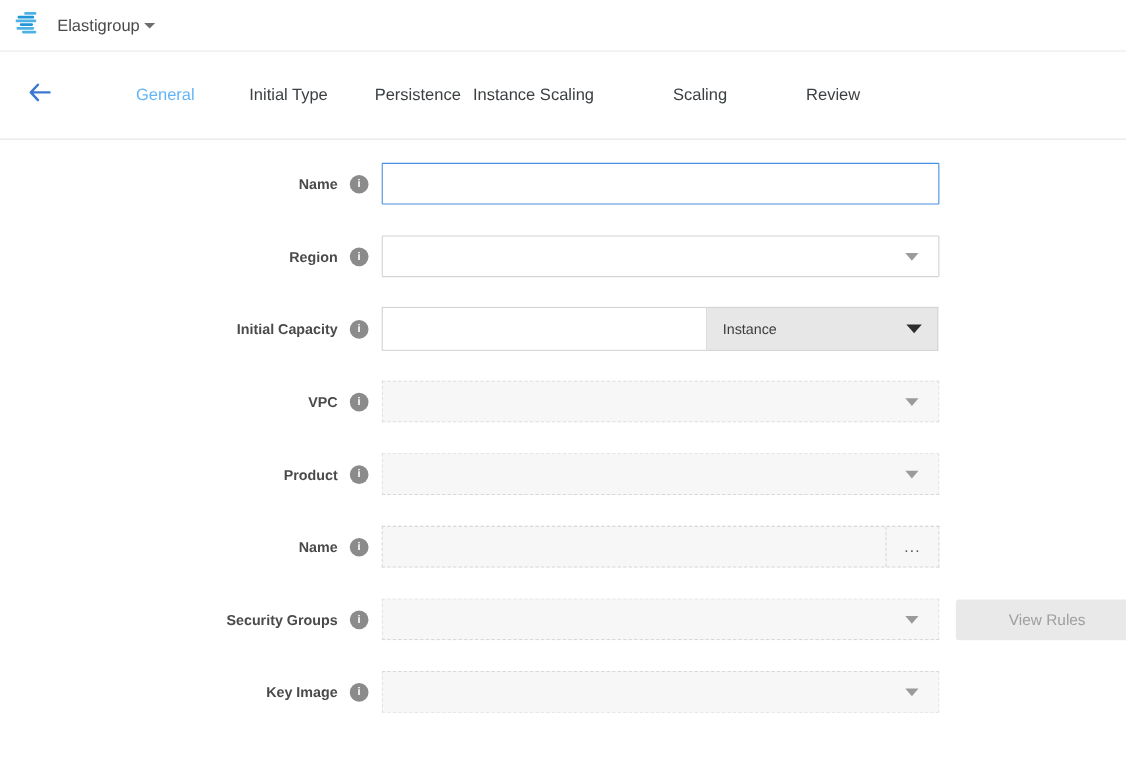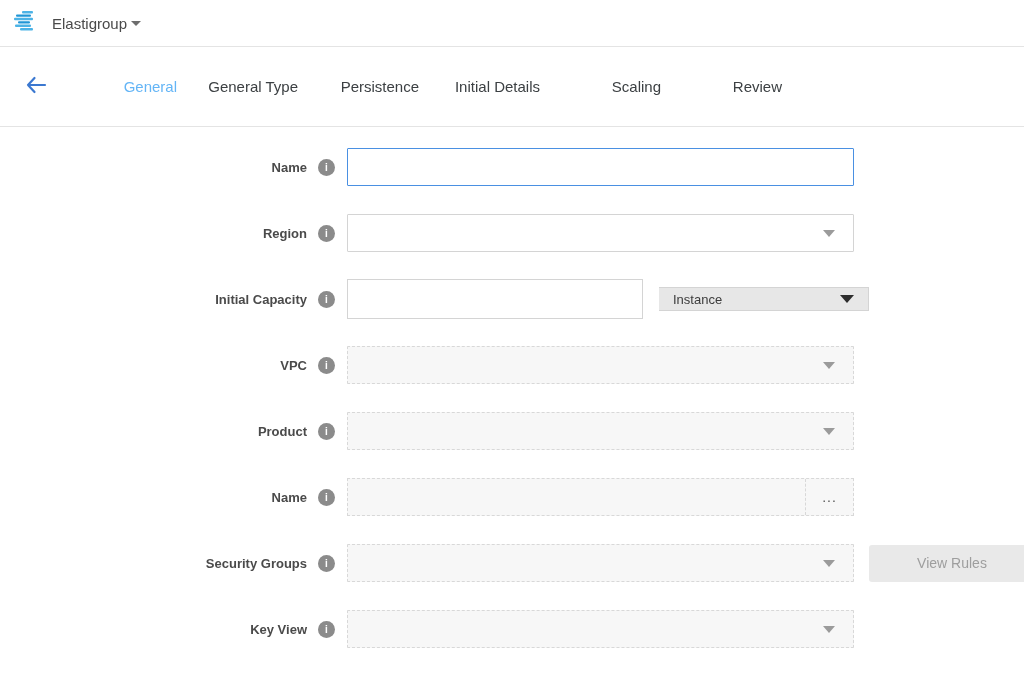--- a/index.html
+++ b/index.html
@@ -141,30 +141,29 @@
   .capacity-input {
     width: 296px; height: 40px;
     border: 1px solid #d4d4d4;
     background: #fff;
     font-family: "Liberation Sans", sans-serif;
     font-size: 14px;
     padding: 0 10px;
     outline: none;
   }
   .unit-select {
-    width: 210px; height: 24px;
+    width: 210px; height: 40px;
     background: #e7e7e7;
     border: 1px solid #d4d4d4;
     border-left: none;
     display: flex;
     align-items: center;
     justify-content: space-between;
     padding: 0 14px 0 14px;
     cursor: pointer;
-    margin-left: 16px;
   }
   .unit-select-value { font-size: 13px; color: #3c3c3c; }
 
   
   .image-field {
     width: 507px; height: 38px;
     border: 1px dashed #d8d8d8;
     background: #f7f7f7;
     display: flex;
     align-items: stretch;
@@ -215,23 +214,23 @@
 <div class="tabbar">
   <div class="back-btn">
     <span>
       <svg width="22" height="18" viewBox="0 0 22 18">
         <path d="M9.5 2 L3 9 L9.5 16 M3 9 H20" stroke="#3b78d0" stroke-width="2.2" fill="none" stroke-linecap="round" stroke-linejoin="round"></path>
       </svg>
     </span>
   </div>
   <div class="tabs">
     <div class="tab active">General</div>
-    <div class="tab">General Type</div>
+    <div class="tab">Initial Type</div>
     <div class="tab">Persistence</div>
-    <div class="tab">Initial Details</div>
+    <div class="tab">Instance Scaling</div>
     <div class="tab">Scaling</div>
     <div class="tab">Review</div>
   </div>
 </div>
 
 <div class="form">
 
   <div class="row">
     <div class="label-col">
       <span class="field-label">Name</span>
@@ -317,21 +316,21 @@
       <div class="dropdown disabled">
         <span></span>
         <span class="caret-gray"></span>
       </div>
       <button class="side-btn">View Rules</button>
     </div>
   </div>
 
   <div class="row">
     <div class="label-col">
-      <span class="field-label">Key View</span>
+      <span class="field-label">Key Image</span>
       <span class="info-icon">i</span>
     </div>
     <div class="control-col">
       <div class="dropdown disabled">
         <span></span>
         <span class="caret-gray"></span>
       </div>
     </div>
   </div>
 

